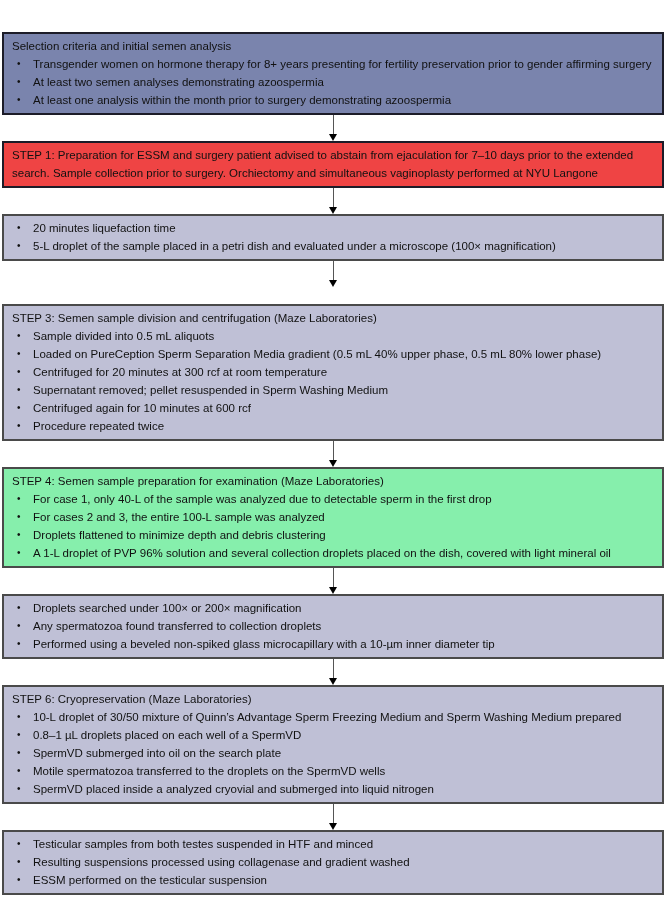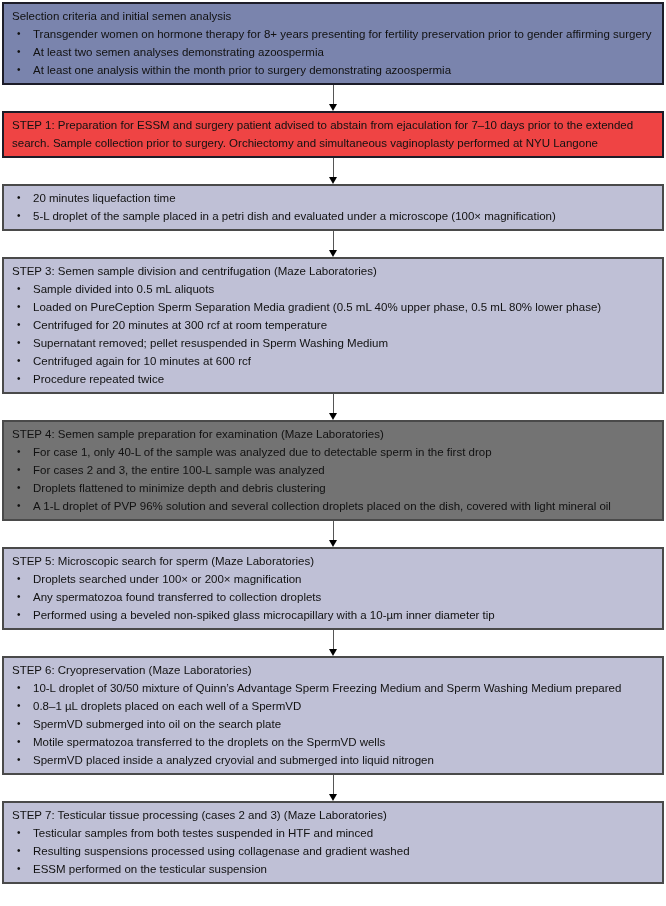--- a/index.html
+++ b/index.html
@@ -58,21 +58,21 @@
     height: 0;
     border-left: 4px solid transparent;
     border-right: 4px solid transparent;
     border-top: 7px solid #000000;
   }
 </style>
 </head>
 <body>
 
 <div class="flow" id="flowchart">
-  <section class="box dark" style="background: rgb(122, 132, 173); border-color: rgb(28, 28, 40); color: rgb(17, 17, 17);">
+  <section class="box dark" style="background: rgb(122, 132, 173); border-color: rgb(28, 28, 40); color: rgb(17, 17, 17); margin-top: 30px;">
     <div class="box-title">Selection criteria and initial semen analysis</div>
     <ul class="bullets">
   <li>
     <span class="bullet-glyph">•</span>
     <span class="bullet-text">Transgender women on hormone therapy for 8+ years presenting for fertility preservation prior to gender affirming surgery</span>
   </li>
 
   <li>
     <span class="bullet-glyph">•</span>
     <span class="bullet-text">At least two semen analyses demonstrating azoospermia</span>
@@ -112,21 +112,21 @@
     <span class="bullet-text">5-L droplet of the sample placed in a petri dish and evaluated under a microscope (100× magnification)</span>
   </li>
 </ul>
   </section>
 
   <div class="arrow">
     <div class="arrow-line" style="background: rgb(85, 85, 85);"></div>
     <div class="arrow-head" style="border-top-color: rgb(0, 0, 0);"></div>
   </div>
 
-  <section class="box light" style="background: rgb(191, 192, 214); border-color: rgb(74, 74, 74); color: rgb(17, 17, 17);">
+  <section class="box light" style="background: rgb(191, 192, 214); border-color: rgb(74, 74, 74); color: rgb(17, 17, 17); margin-top: 17px;">
     <div class="box-title">STEP 3: Semen sample division and centrifugation (Maze Laboratories)</div>
     <ul class="bullets">
   <li>
     <span class="bullet-glyph">•</span>
     <span class="bullet-text">Sample divided into 0.5 mL aliquots</span>
   </li>
 
   <li>
     <span class="bullet-glyph">•</span>
     <span class="bullet-text">Loaded on PureCeption Sperm Separation Media gradient (0.5 mL 40% upper phase, 0.5 mL 80% lower phase)</span>
@@ -152,21 +152,21 @@
     <span class="bullet-text">Procedure repeated twice</span>
   </li>
 </ul>
   </section>
 
   <div class="arrow">
     <div class="arrow-line" style="background: rgb(85, 85, 85);"></div>
     <div class="arrow-head" style="border-top-color: rgb(0, 0, 0);"></div>
   </div>
 
-  <section class="box light" style="background: #737373; border-color: rgb(74, 74, 74); color: rgb(17, 17, 17);">
+  <section class="box light" style="background: #86efac; border-color: rgb(74, 74, 74); color: rgb(17, 17, 17);">
     <div class="box-title">STEP 4: Semen sample preparation for examination (Maze Laboratories)</div>
     <ul class="bullets">
   <li>
     <span class="bullet-glyph">•</span>
     <span class="bullet-text">For case 1, only 40-L of the sample was analyzed due to detectable sperm in the first drop</span>
   </li>
 
   <li>
     <span class="bullet-glyph">•</span>
     <span class="bullet-text">For cases 2 and 3, the entire 100-L sample was analyzed</span>
@@ -183,21 +183,20 @@
   </li>
 </ul>
   </section>
 
   <div class="arrow">
     <div class="arrow-line" style="background: rgb(85, 85, 85);"></div>
     <div class="arrow-head" style="border-top-color: rgb(0, 0, 0);"></div>
   </div>
 
   <section class="box light" style="background: rgb(191, 192, 214); border-color: rgb(74, 74, 74); color: rgb(17, 17, 17);">
-    <div class="box-title">STEP 5: Microscopic search for sperm (Maze Laboratories)</div>
     <ul class="bullets">
   <li>
     <span class="bullet-glyph">•</span>
     <span class="bullet-text">Droplets searched under 100× or 200× magnification</span>
   </li>
 
   <li>
     <span class="bullet-glyph">•</span>
     <span class="bullet-text">Any spermatozoa found transferred to collection droplets</span>
   </li>
@@ -243,21 +242,20 @@
   </li>
 </ul>
   </section>
 
   <div class="arrow">
     <div class="arrow-line" style="background: rgb(85, 85, 85);"></div>
     <div class="arrow-head" style="border-top-color: rgb(0, 0, 0);"></div>
   </div>
 
   <section class="box light" style="background: rgb(191, 192, 214); border-color: rgb(74, 74, 74); color: rgb(17, 17, 17);">
-    <div class="box-title">STEP 7: Testicular tissue processing (cases 2 and 3) (Maze Laboratories)</div>
     <ul class="bullets">
   <li>
     <span class="bullet-glyph">•</span>
     <span class="bullet-text">Testicular samples from both testes suspended in HTF and minced</span>
   </li>
 
   <li>
     <span class="bullet-glyph">•</span>
     <span class="bullet-text">Resulting suspensions processed using collagenase and gradient washed</span>
   </li>

